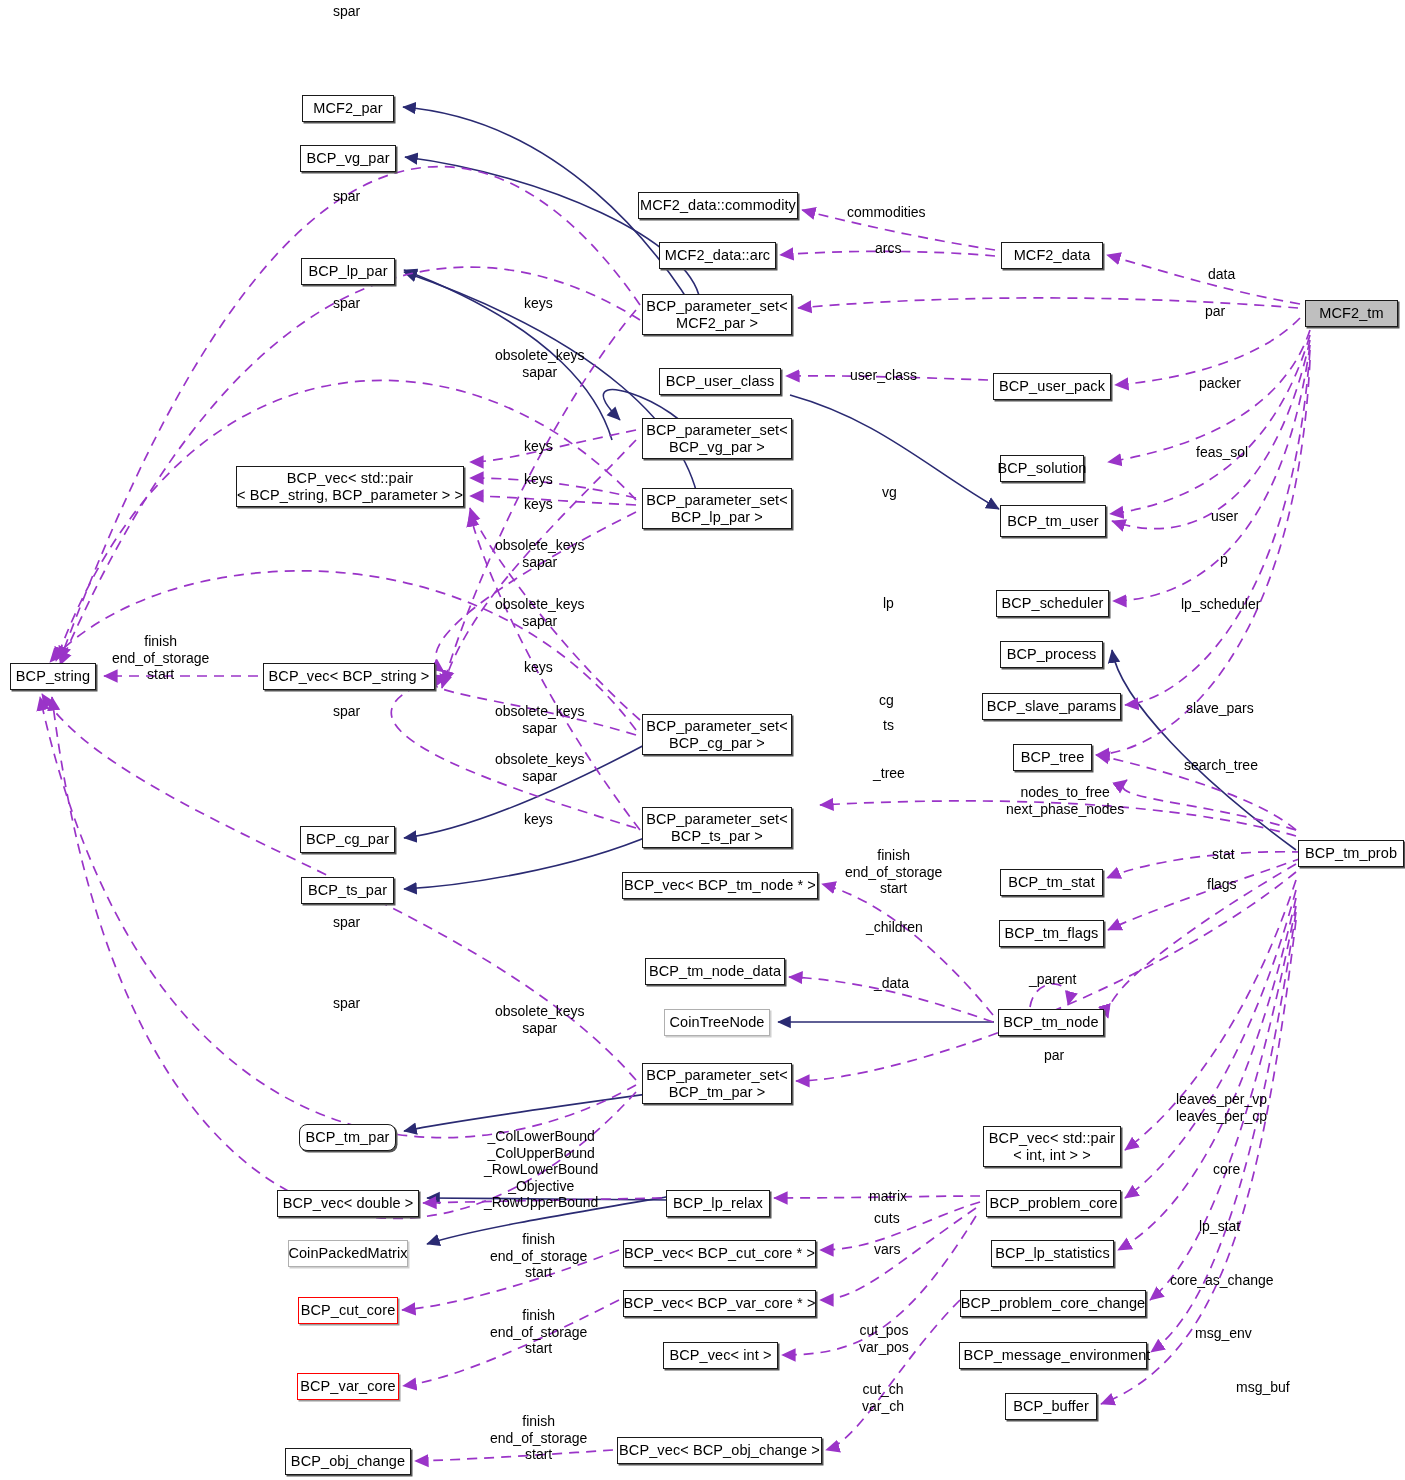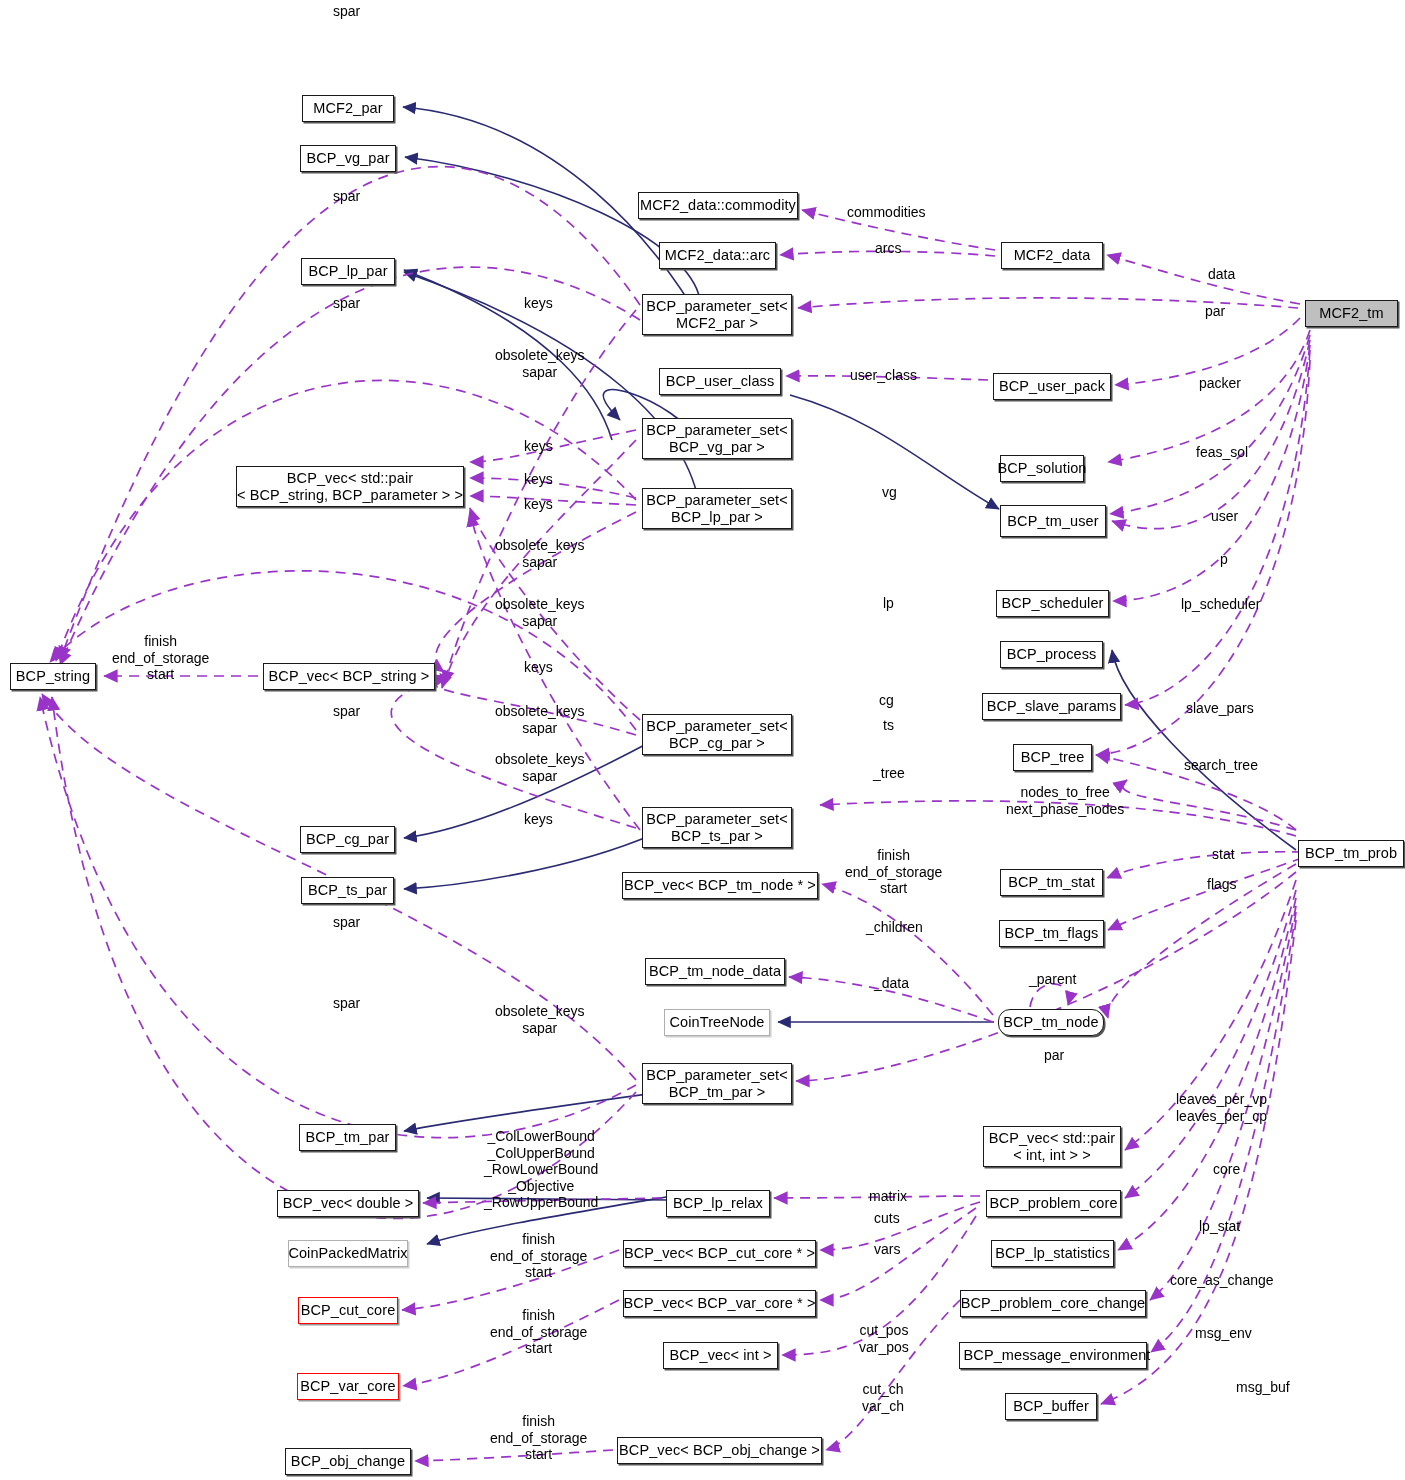--- a/index.html
+++ b/index.html
@@ -127,35 +127,35 @@
       <div class="node" style="left: 1000px; top: 505px; width: 106px; height: 32px;">BCP_tm_user</div>
       <div class="node" style="left: 996px; top: 590px; width: 113px; height: 27px;">BCP_scheduler</div>
       <div class="node" style="left: 1000px; top: 641px; width: 103px; height: 27px;">BCP_process</div>
       <div class="node" style="left: 982px; top: 693px; width: 139px; height: 27px;">BCP_slave_params</div>
       <div class="node" style="left: 1013px; top: 744px; width: 79px; height: 27px;">BCP_tree</div>
       <div class="node" style="left: 1298px; top: 840px; width: 106px; height: 27px;">BCP_tm_prob</div>
       <div class="node" style="left: 1000px; top: 869px; width: 103px; height: 27px;">BCP_tm_stat</div>
       <div class="node" style="left: 999px; top: 920px; width: 105px; height: 27px;">BCP_tm_flags</div>
       <div class="node" style="left: 645px; top: 958px; width: 140px; height: 27px;">BCP_tm_node_data</div>
       <div class="node light" style="left: 664px; top: 1009px; width: 106px; height: 27px;">CoinTreeNode</div>
-      <div class="node" style="left: 998px; top: 1009px; width: 106px; height: 27px; border-radius: 12px;">BCP_tm_node</div>
+      <div class="node" style="left: 998px; top: 1009px; width: 106px; height: 27px;">BCP_tm_node</div>
       <div class="node" style="left: 236px; top: 466px; width: 228px; height: 41px;">BCP_vec&lt; std::pair
 &lt; BCP_string, BCP_parameter &gt; &gt;</div>
       <div class="node" style="left: 10px; top: 663px; width: 86px; height: 27px;">BCP_string</div>
       <div class="node" style="left: 263px; top: 663px; width: 172px; height: 27px;">BCP_vec&lt; BCP_string &gt;</div>
       <div class="node" style="left: 642px; top: 714px; width: 150px; height: 41px;">BCP_parameter_set&lt;
 BCP_cg_par &gt;</div>
       <div class="node" style="left: 300px; top: 826px; width: 95px; height: 27px;">BCP_cg_par</div>
       <div class="node" style="left: 642px; top: 807px; width: 150px; height: 41px;">BCP_parameter_set&lt;
 BCP_ts_par &gt;</div>
       <div class="node" style="left: 301px; top: 877px; width: 93px; height: 27px;">BCP_ts_par</div>
       <div class="node" style="left: 622px; top: 872px; width: 196px; height: 27px;">BCP_vec&lt; BCP_tm_node * &gt;</div>
       <div class="node" style="left: 642px; top: 1063px; width: 150px; height: 41px;">BCP_parameter_set&lt;
 BCP_tm_par &gt;</div>
-      <div class="node" style="left: 299px; top: 1124px; width: 97px; height: 27px;">BCP_tm_par</div>
+      <div class="node" style="left: 299px; top: 1124px; width: 97px; height: 27px; border-radius: 8px;">BCP_tm_par</div>
       <div class="node" style="left: 277px; top: 1190px; width: 142px; height: 27px;">BCP_vec&lt; double &gt;</div>
       <div class="node light" style="left: 288px; top: 1240px; width: 120px; height: 27px;">CoinPackedMatrix</div>
       <div class="node red" style="left: 298px; top: 1297px; width: 100px; height: 27px;">BCP_cut_core</div>
       <div class="node red" style="left: 297px; top: 1373px; width: 102px; height: 27px;">BCP_var_core</div>
       <div class="node" style="left: 285px; top: 1448px; width: 126px; height: 27px;">BCP_obj_change</div>
       <div class="node" style="left: 666px; top: 1190px; width: 104px; height: 27px;">BCP_lp_relax</div>
       <div class="node" style="left: 623px; top: 1240px; width: 193px; height: 27px;">BCP_vec&lt; BCP_cut_core * &gt;</div>
       <div class="node" style="left: 623px; top: 1290px; width: 193px; height: 27px;">BCP_vec&lt; BCP_var_core * &gt;</div>
       <div class="node" style="left: 663px; top: 1342px; width: 115px; height: 27px;">BCP_vec&lt; int &gt;</div>
       <div class="node" style="left: 617px; top: 1437px; width: 205px; height: 27px;">BCP_vec&lt; BCP_obj_change &gt;</div>

